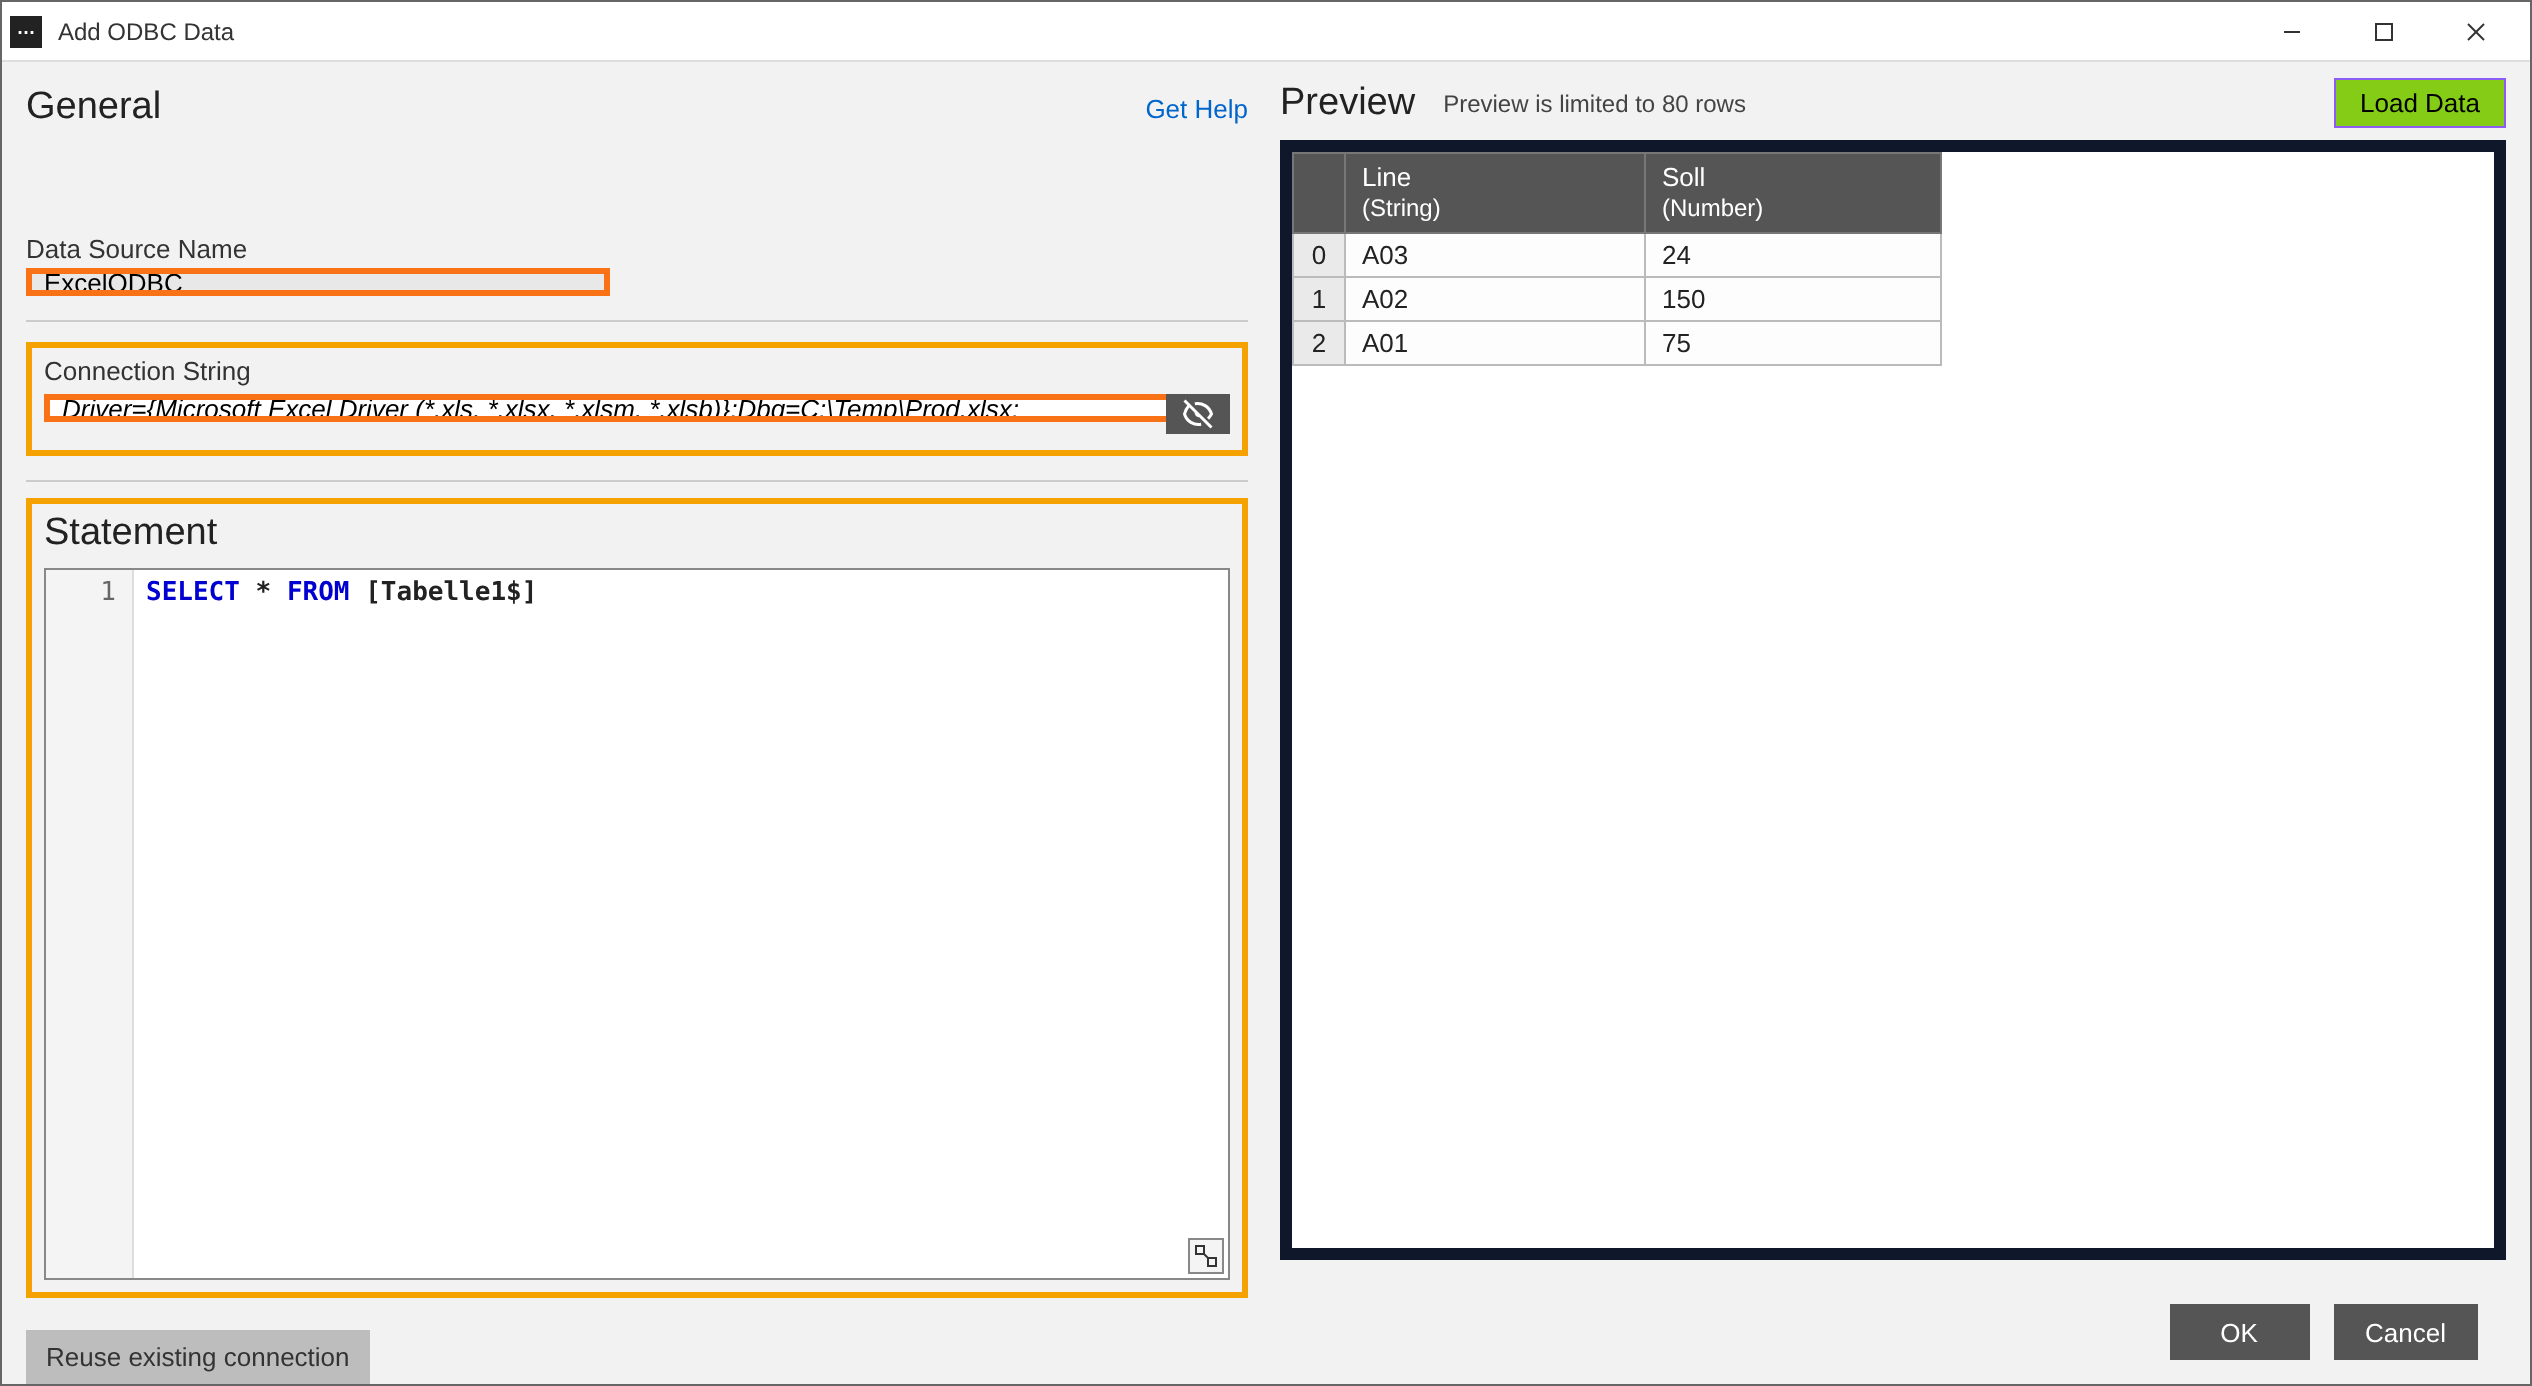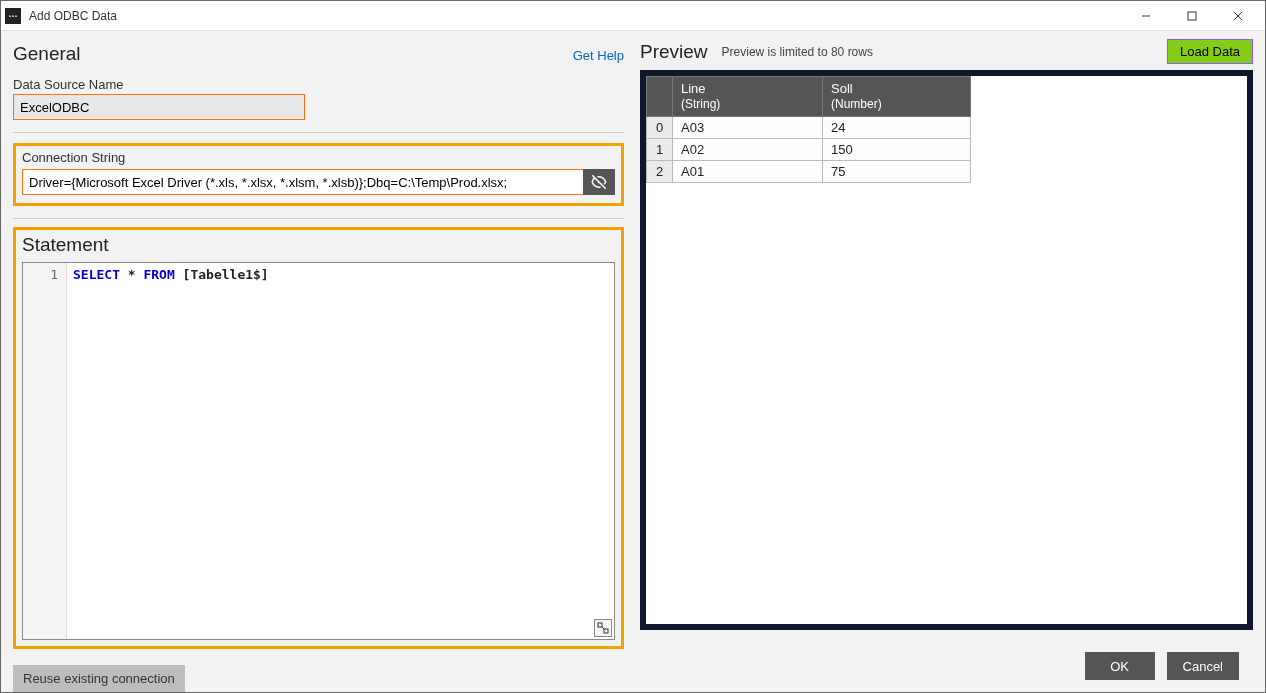--- a/index.html
+++ b/index.html
@@ -74,30 +74,31 @@
 }
 .link {
   color: #0066cc;
   font-size: 13px;
   cursor: pointer;
 }
 .row {
   display: flex;
   gap: 14px;
   align-items: flex-end;
+  margin-top: 40px;
 }
 .field {
   display: flex;
   flex-direction: column;
   gap: 2px;
 }
 .field label { font-size: 13px; color:#333; }
 .text-input {
-  height: 26px;
-  border: 1px solid #f97316;
+  height: 14px;
+  border: 3px solid #f97316;
   background: #fff;
   padding: 0 6px;
   font-size: 13px;
   font-family: inherit;
 }
 .text-input.ds { width: 292px; background:#e8e8e8; }
 .text-input.interval { width: 48px; }
 .divider {
   height: 1px;
   background: #ccc;
@@ -108,20 +109,21 @@
   padding: 4px 6px 8px 6px;
   margin-top: 2px;
 }
 .conn-string-row {
   display: flex;
   align-items: stretch;
 }
 .conn-string-row .text-input {
   flex: 1;
   border-right: none;
+  font-style: italic;
 }
 .eye-btn {
   width: 32px;
   background: #555;
   border: 1px solid #555;
   display:flex;align-items:center;justify-content:center;
   color:#fff;
   cursor:pointer;
 }
 .eye-btn svg { width: 18px; height: 18px; }

